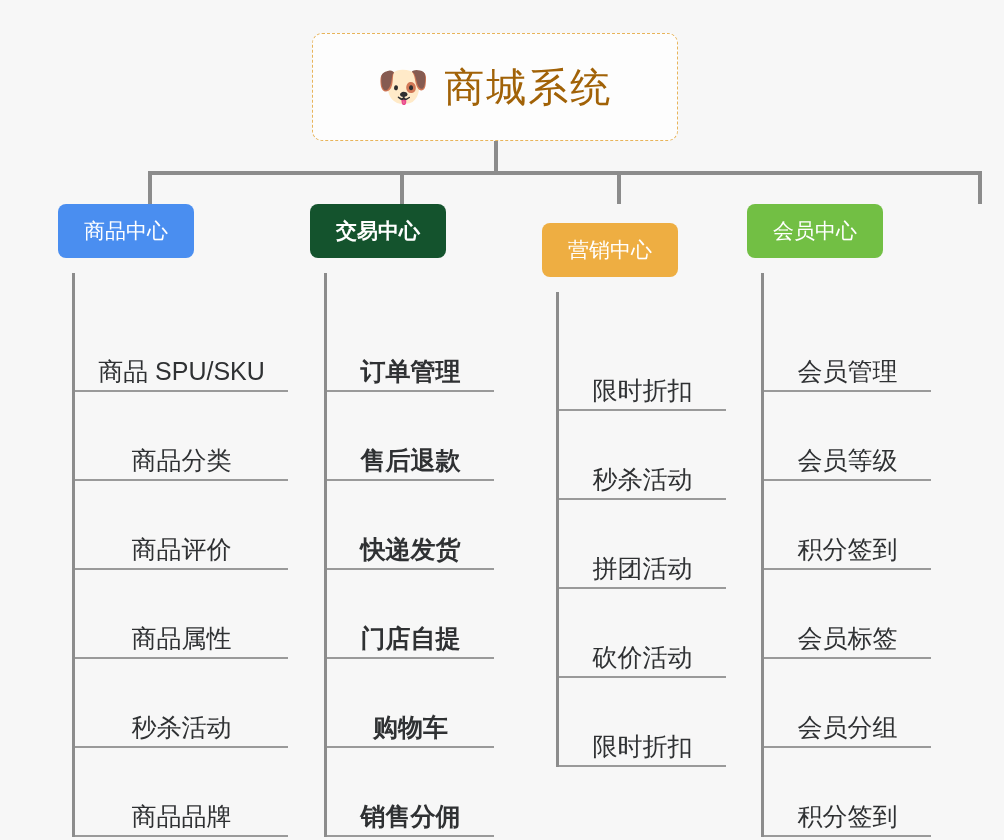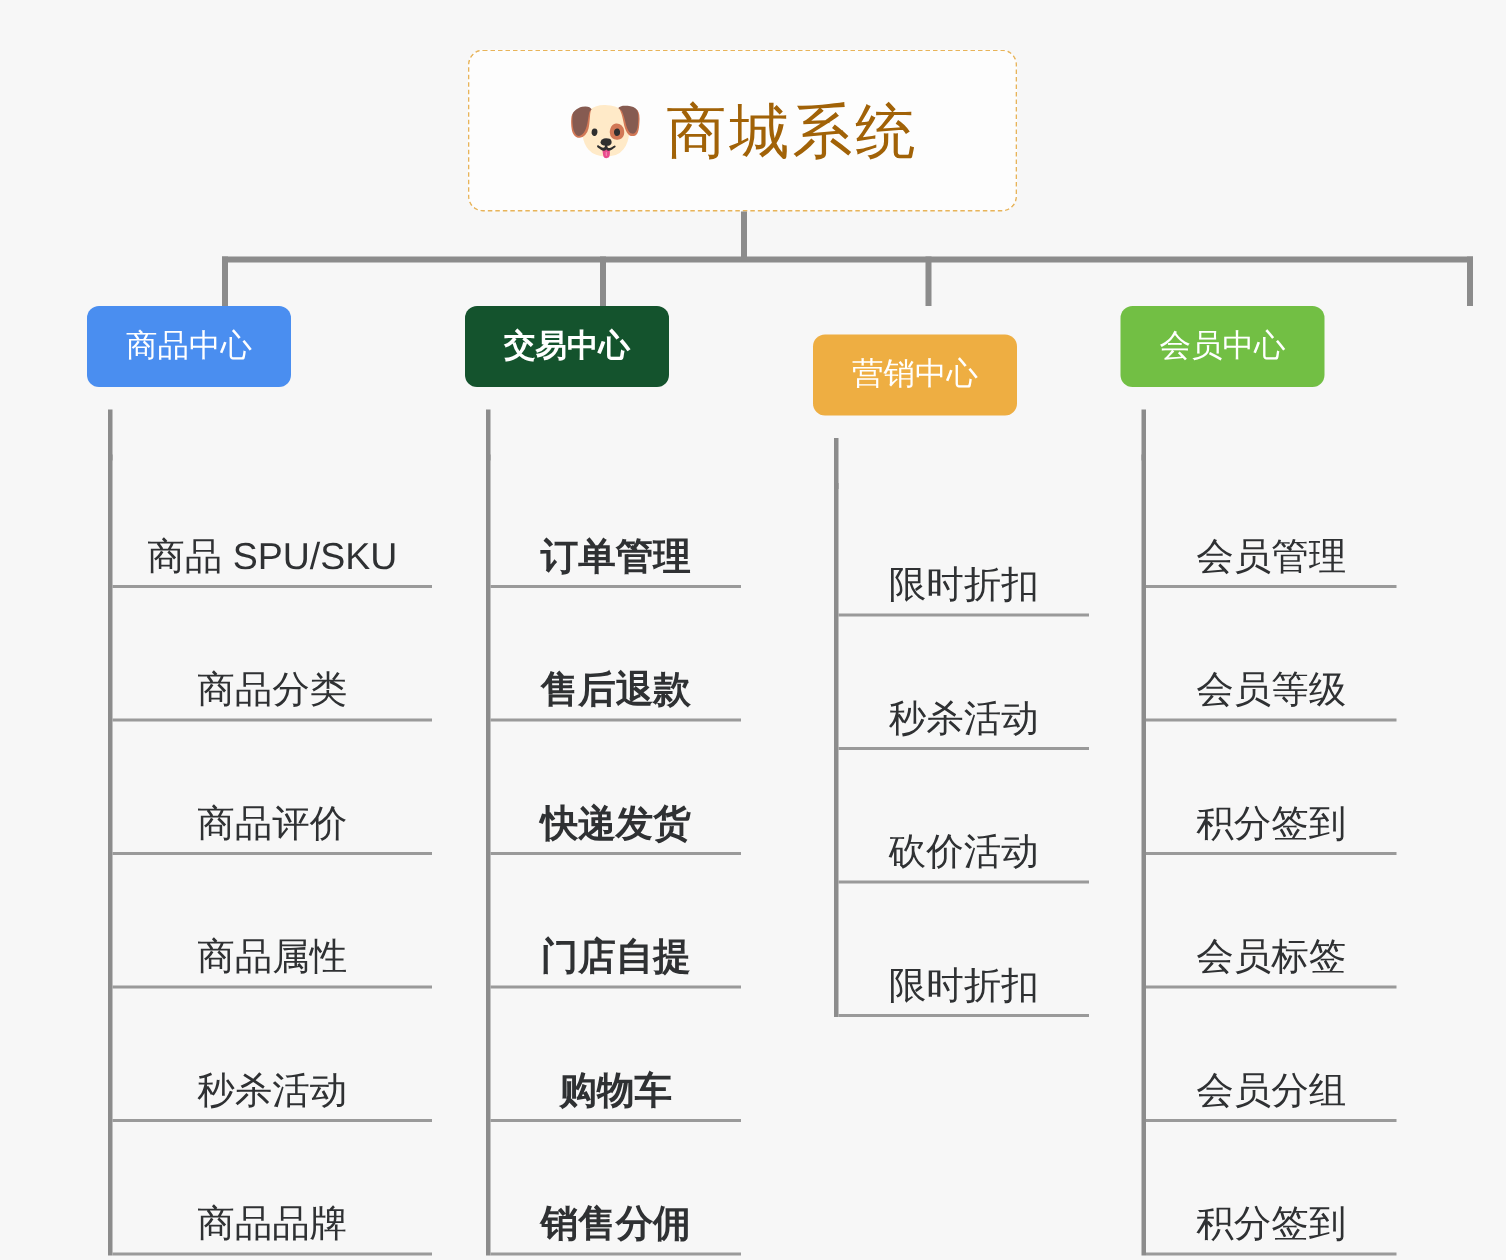--- a/index.html
+++ b/index.html
@@ -220,20 +220,23 @@
       <div class="cat-box orange">营销中心</div>
       <div class="cat-tail"></div>
       <div class="leaves">
         <div class="leaf">
             <span class="leaf-label">限时折扣</span>
           </div>
         <div class="leaf">
             <span class="leaf-label">秒杀活动</span>
           </div>
         <div class="leaf">
+            <span class="leaf-label">拼团活动</span>
+          </div>
+        <div class="leaf">
             <span class="leaf-label">砍价活动</span>
           </div>
         <div class="leaf">
             <span class="leaf-label">限时折扣</span>
           </div>
       </div>
     </div>
 
     <div class="column c4">
       <div class="cat-box green">会员中心</div>

